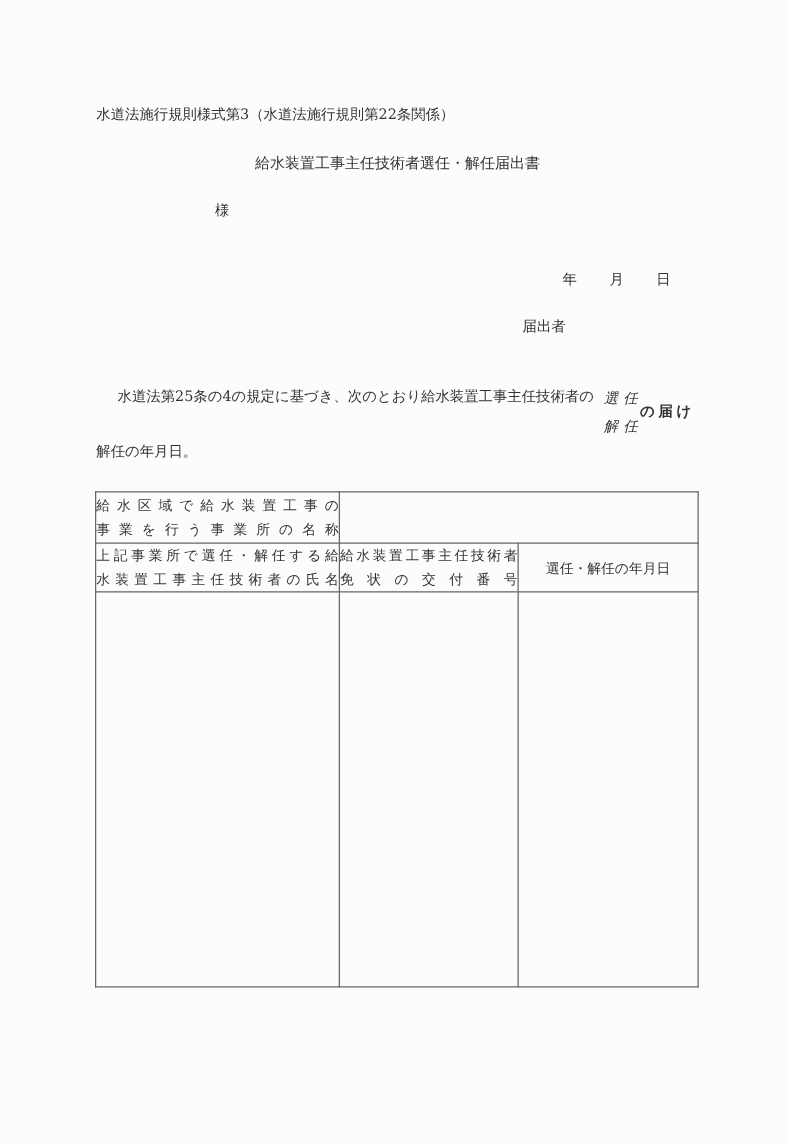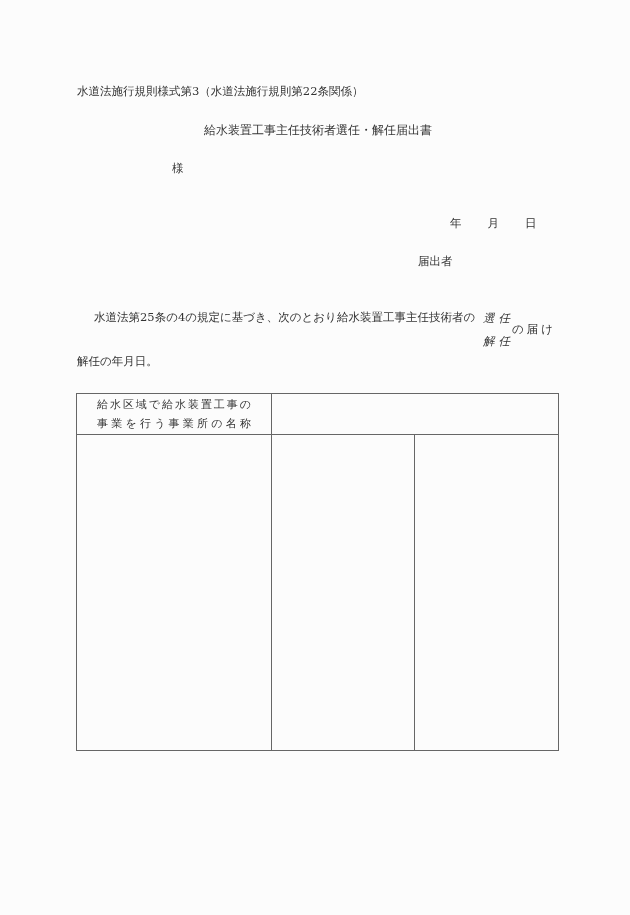--- a/index.html
+++ b/index.html
@@ -8,25 +8,25 @@
   .t { position:absolute; white-space:nowrap; font-size:11.5px; line-height:1; }
   .form-ref { left:77px; top:86px; }
   .title { left:204px; top:124px; font-size:12px; }
   .addressee { left:172px; top:163px; }
   .date { left:450px; top:218px; }
   .date span { display:inline-block; }
   .filer { left:418px; top:256px; }
   .para1 { left:94px; top:312px; }
   .stack { position:absolute; left:483px; top:313px; font-size:11.5px; line-height:1;font-style:italic; }
   .stack div { letter-spacing:4px; margin-bottom:11px; }
-  .para1b { left:512px; top:324px; letter-spacing:3px; }
+  .para1b { left:512px; top:324px; letter-spacing:3px;font-weight:bold; }
   .para2 { left:77px; top:356px; }
   table.form { position:absolute; left:76px; top:393px; width:482px; border-collapse:collapse; table-layout:fixed; }
   table.form td { border:1.3px solid #666; padding:0; font-size:11px; color:#333; vertical-align:middle; }
-  .jt { text-align:justify; text-align-last:justify; padding:0 20px !important; line-height:19px; }
+  .jt { text-align:justify; text-align-last:justify; padding:0 0 !important; line-height:19px; }
   .center { text-align:center; }
 </style>
 </head>
 <body>
 
 <div class="t form-ref">水道法施行規則様式第3（水道法施行規則第22条関係）</div>
 <div class="t title">給水装置工事主任技術者選任・解任届出書</div>
 <div class="t addressee">様</div>
 <div class="t date">
   <span>年</span><span style="width:26px"></span><span>月</span><span style="width:26px"></span><span>日</span>
@@ -48,19 +48,30 @@
       <col style="width:144px">
     </colgroup>
   <tbody>
       <tr style="height:41px">
     <td class="jt">
       <div>給水区域で給水装置工事の</div>
       <div>事業を行う事業所の名称</div>
     </td>
     <td colspan="2"></td>
   </tr>
+  <tr style="height:39px">
+    <td class="jt">
+      <div>上記事業所で選任・解任する給</div>
+      <div>水装置工事主任技術者の氏名</div>
+    </td>
+    <td class="jt">
+      <div>給水装置工事主任技術者</div>
+      <div>免状の交付番号</div>
+    </td>
+    <td class="center">選任・解任の年月日</td>
+  </tr>
   <tr style="height:316px">
     <td></td>
     <td></td>
     <td></td>
   </tr>
 </tbody>
   </table>
 
 </body></html>

